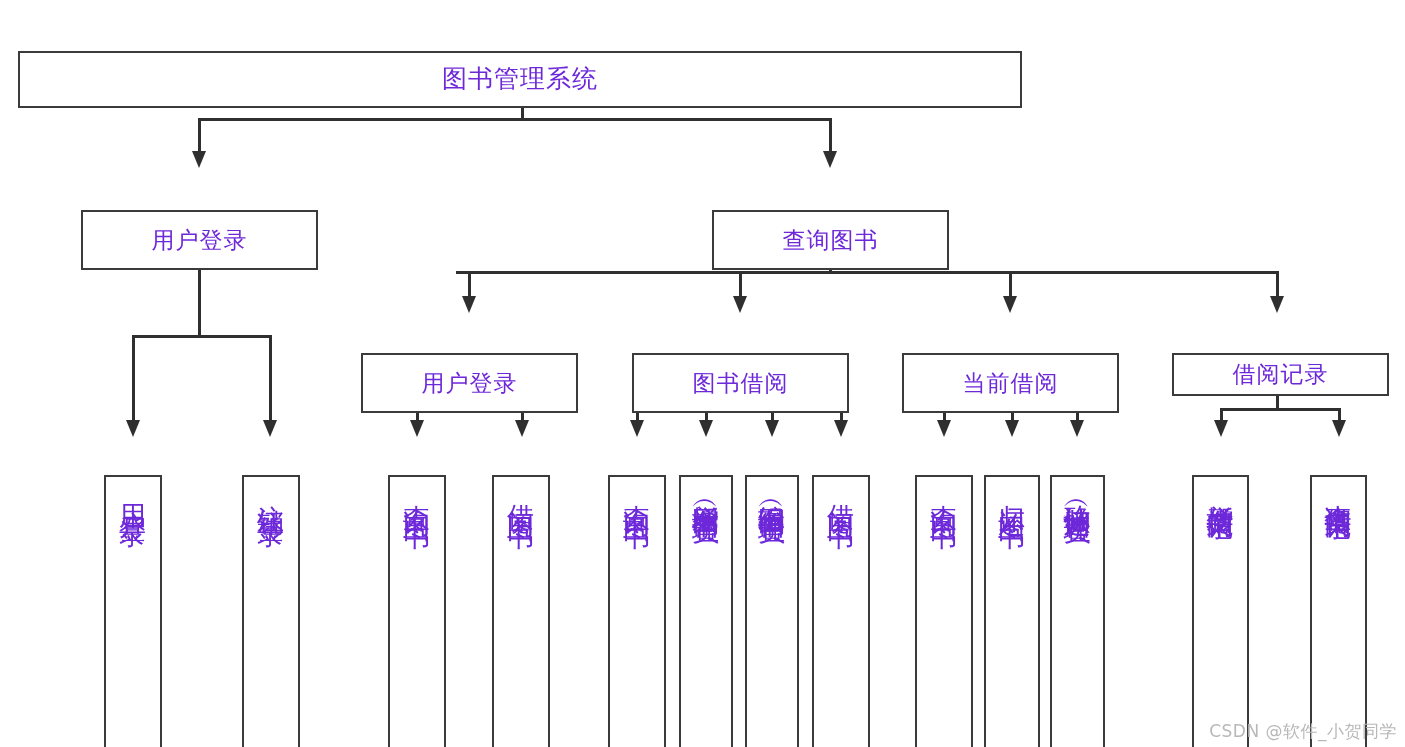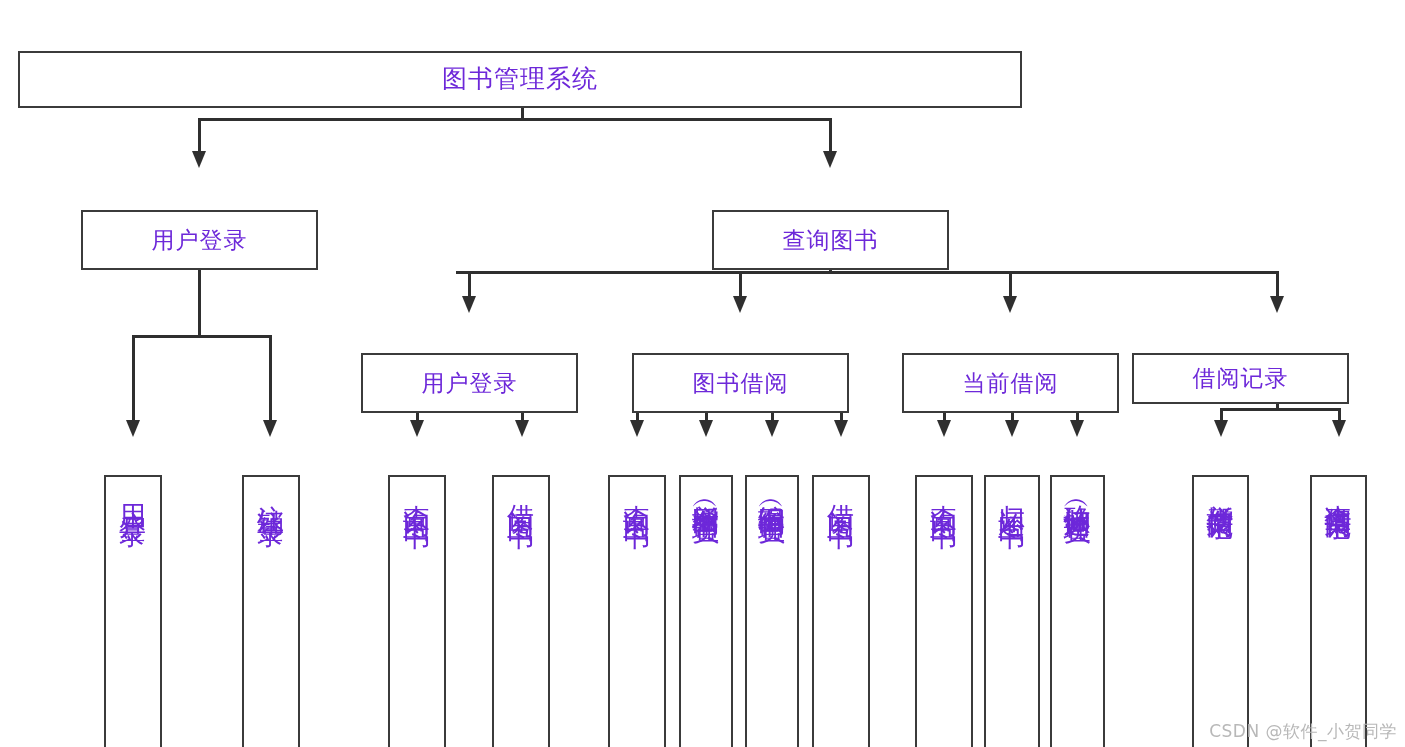--- a/index.html
+++ b/index.html
@@ -128,21 +128,21 @@
 
   <div class="node lvl2" style="left:361px;top:315px;width:217px;height:60px;">
     <span class="node-label">用户登录</span>
   </div>
   <div class="node lvl2" style="left:632px;top:315px;width:217px;height:60px;">
     <span class="node-label">图书借阅</span>
   </div>
   <div class="node lvl2" style="left:902px;top:315px;width:217px;height:60px;">
     <span class="node-label">当前借阅</span>
   </div>
-  <div class="node lvl2" style="left:1132px;top:315px;width:217px;height:51px;">
+  <div class="node lvl2" style="left:1172px;top:315px;width:217px;height:43px;">
     <span class="node-label">借阅记录</span>
   </div>
 
   <div class="vline" style="left:468px;top:375px;height:33px;"></div>
   <div class="hline" style="left:416px;top:408px;width:107px;"></div>
   <div class="vline" style="left:416px;top:408px;height:12px;"></div>
   <div class="arrow" style="left:410px;top:420px;"></div>
   <div class="vline" style="left:521px;top:408px;height:12px;"></div>
   <div class="arrow" style="left:515px;top:420px;"></div>
 

